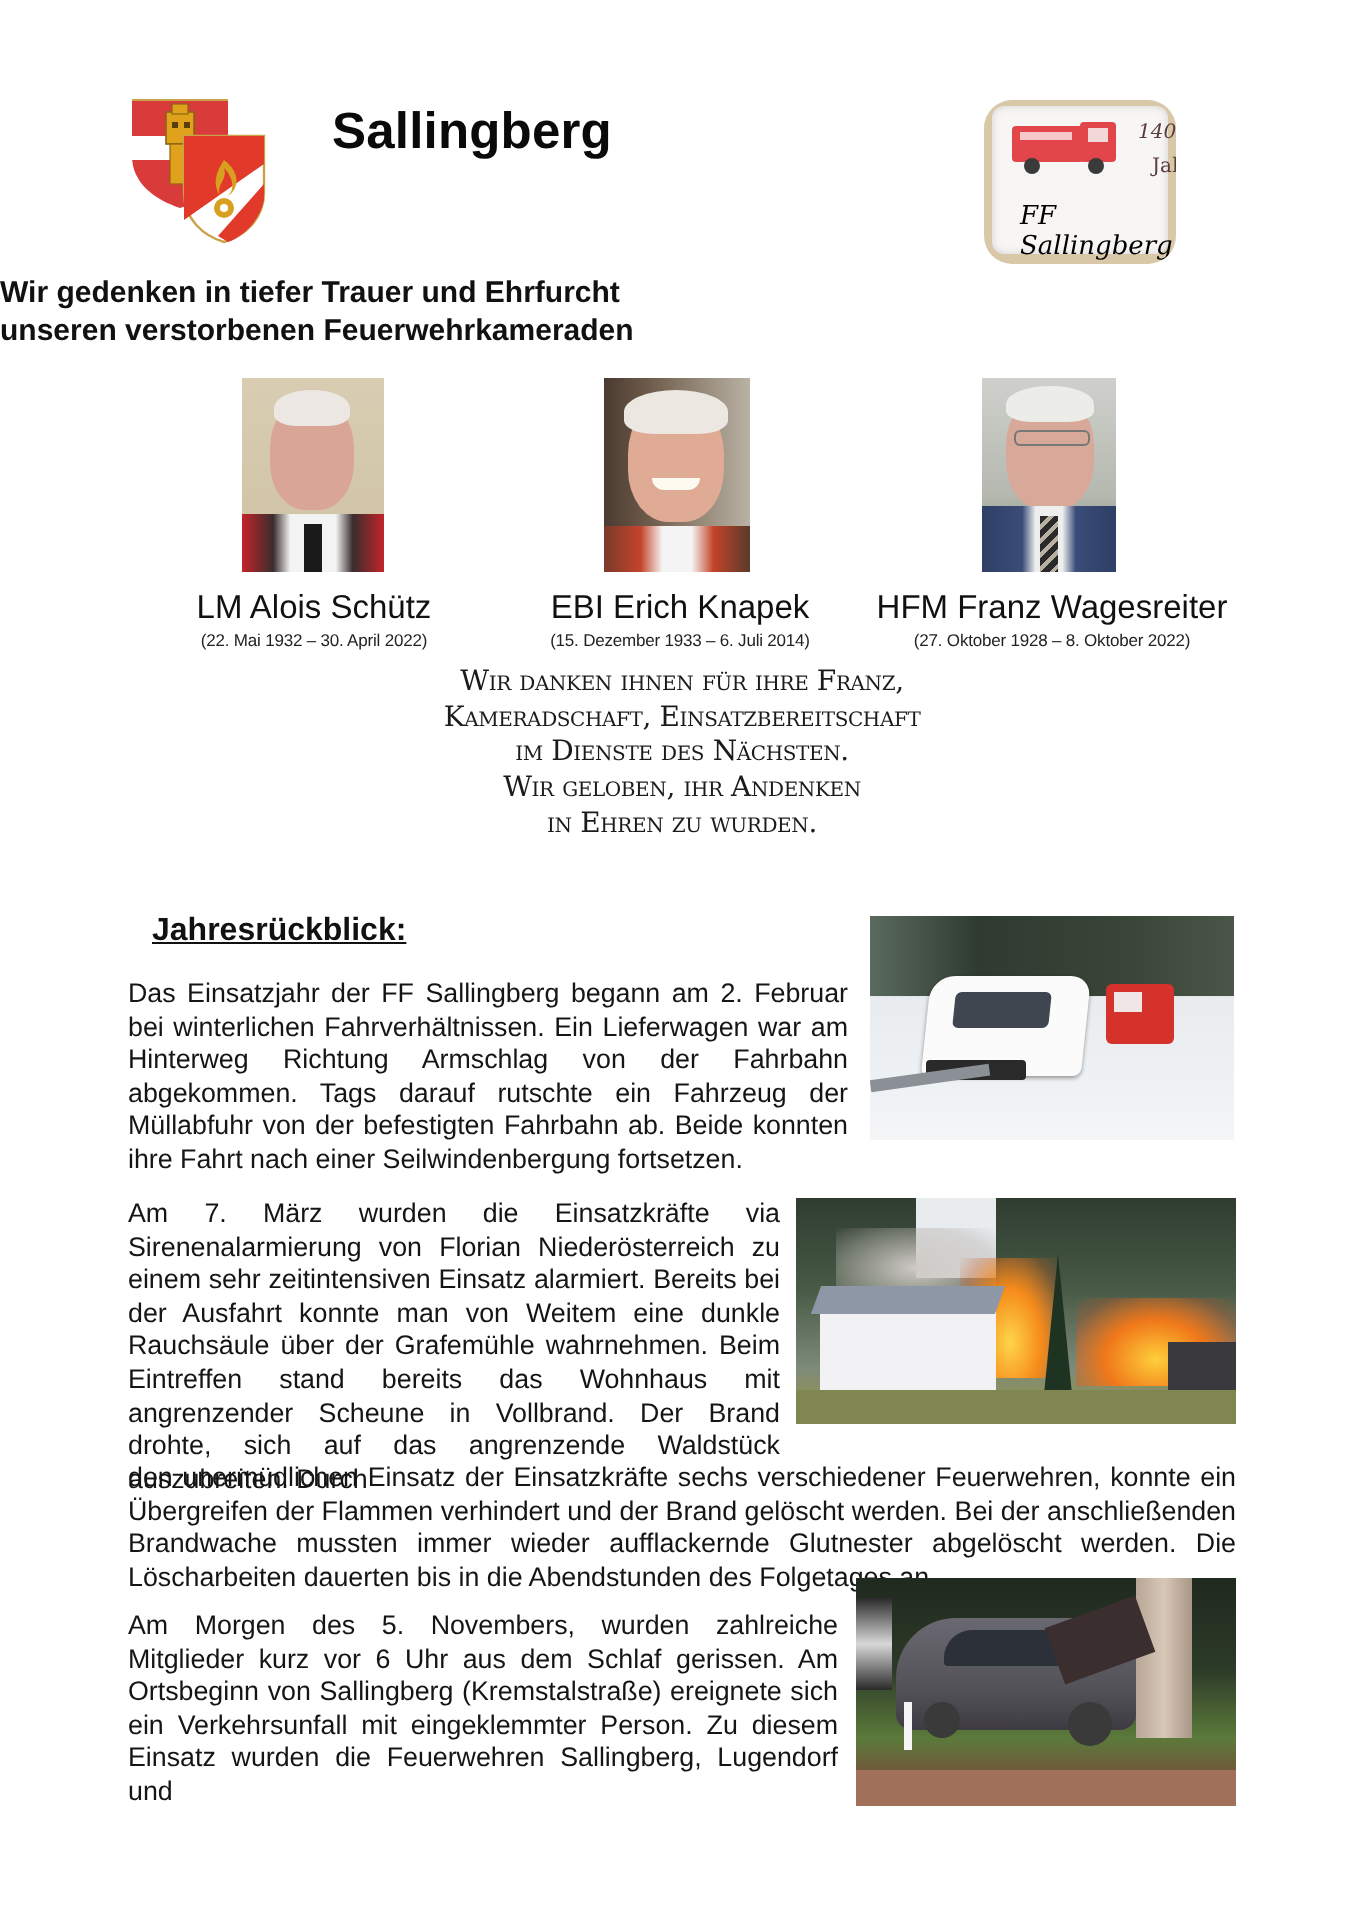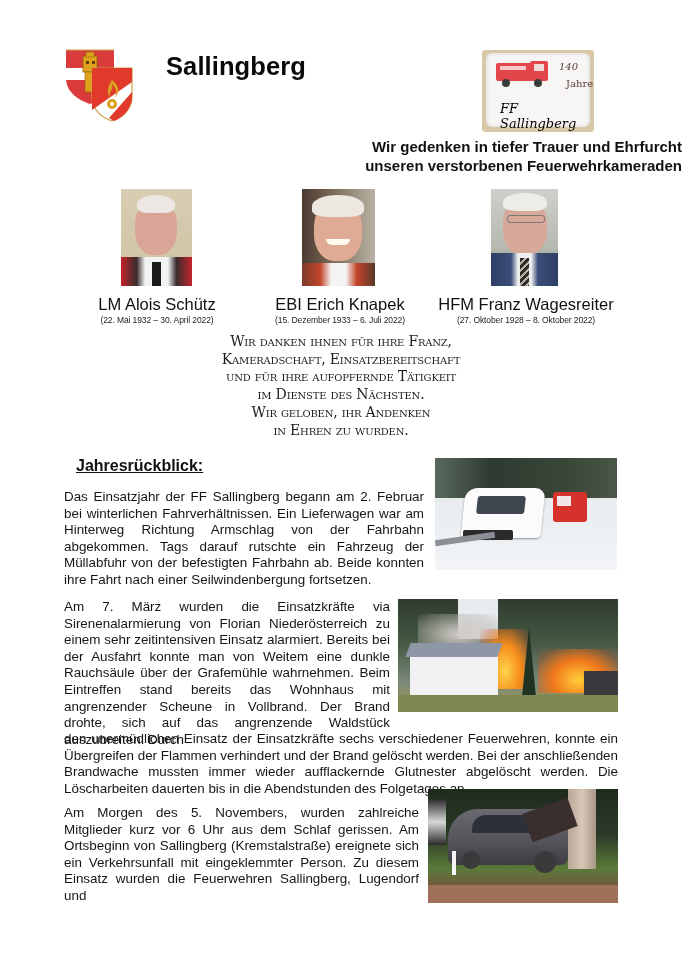--- a/index.html
+++ b/index.html
@@ -3,30 +3,30 @@
 <meta charset="utf-8">
 <style>
   html, body { margin: 0; padding: 0; background: #ffffff; }
   body { width: 682px; height: 964px; position: relative; overflow: hidden;
          font-family: "Liberation Sans", sans-serif; color: #111; }
   .abs { position: absolute; }
 
   
   #logo { left: 64px; top: 48px; width: 70px; height: 74px; }
   #title { left: 166px; top: 51px; font-size: 25.5px; font-weight: bold; line-height: 31px; color: #0a0a0a; letter-spacing: 0.1px; }
-  #cake { left: 482px; top: 50px; width: 112px; height: 82px; border-radius: 3px; overflow: hidden;
+  #cake { left: 492px; top: 50px; width: 96px; height: 82px; border-radius: 14px; overflow: hidden;
           background: #d9c8a8; }
   #cake .board { position: absolute; left: 4px; top: 3px; right: 4px; bottom: 5px; background: #f8f6f4; border-radius: 6px;
                  box-shadow: inset 0 0 4px rgba(0,0,0,0.15); }
   #cake .jahre140 { position: absolute; left: 73px; top: 8px; font-family: "DejaVu Serif", serif; font-style: italic; font-size: 10px; color: #5a3c3c; }
   #cake .jahre { position: absolute; left: 80px; top: 25px; font-family: "DejaVu Serif", serif; font-size: 10px; color: #5a3c3c; }
   #cake .ffs { position: absolute; left: 14px; top: 48px; font-family: "DejaVu Serif", serif; font-style: italic; font-size: 13px; color: #000000; }
 
   
-  #memorial { left: 0; width: 682px; top: 137px; text-align: right; font-weight: bold; font-size: 15px; line-height: 19px; color: #111; }
+  #memorial { left: 0; width: 682px; top: 137px; text-align: left; font-weight: bold; font-size: 15px; line-height: 19px; color: #111; }
 
   
   .portrait { position: absolute; top: 189px; height: 97px; overflow: hidden; }
   #p1 { left: 121px; width: 71px; background: linear-gradient(180deg,#d8cdb2 0%,#cfc2a4 100%); }
   #p2 { left: 302px; width: 73px; background: linear-gradient(90deg,#4a3a30 0%,#6d5a4a 30%,#8f8170 60%,#b9b2a5 100%); }
   #p3 { left: 491px; width: 67px; background: linear-gradient(180deg,#cfd0cc 0%,#b5b9b0 60%,#7b8970 100%); }
   .face { position: absolute; border-radius: 45% 45% 42% 42%; }
   .suit { position: absolute; bottom: 0; left: 0; right: 0; height: 30%; }
 
   .person-name { position: absolute; top: 295px; text-align: center; font-size: 16.5px; color: #111; white-space: nowrap; }
@@ -122,28 +122,27 @@
   <div class="face" style="left:12px;top:8px;width:44px;height:58px;background:#d8a898;"></div>
   <div class="face" style="left:12px;top:4px;width:44px;height:18px;background:#ecece8;border-radius:50% 50% 30% 30%;"></div>
   <div class="abs" style="left:16px;top:26px;width:36px;height:6px;border:1px solid #777;border-radius:3px;"></div>
   <div class="suit" style="background:linear-gradient(90deg,#2f3f66 0%,#3a4c78 30%,#eeeeee 40%,#eeeeee 60%,#3a4c78 70%,#2f3f66 100%);height:34%;"></div>
   <div class="abs" style="left:29px;bottom:0;width:9px;height:28px;background:repeating-linear-gradient(135deg,#2a2a2a 0 3px,#b8b0a0 3px 5px);"></div>
 </div>
 
 <div id="n1" class="person-name">LM Alois Schütz</div>
 <div id="d1" class="person-dates">(22. Mai 1932 – 30. April 2022)</div>
 <div id="n2" class="person-name">EBI Erich Knapek</div>
-<div id="d2" class="person-dates">(15. Dezember 1933 – 6. Juli 2022)</div>
+<div id="d2" class="person-dates">(15. Dezember 1933 – 6. Juli 2014)</div>
 <div id="n3" class="person-name">HFM Franz Wagesreiter</div>
 <div id="d3" class="person-dates">(27. Oktober 1928 – 8. Oktober 2022)</div>
 
 <div id="poem" class="abs">
   <div>Wir danken ihnen für ihre Franz,</div>
   <div>Kameradschaft, Einsatzbereitschaft</div>
-  <div>und für ihre aufopfernde Tätigkeit</div>
   <div>im Dienste des Nächsten.</div>
   <div>Wir geloben, ihr Andenken</div>
   <div>in Ehren zu wurden.</div>
 </div>
 
 <div id="section-heading" class="abs">Jahresrückblick:</div>
 
 <div id="para1" class="para">Das Einsatzjahr der FF Sallingberg begann am 2. Februar bei winterlichen Fahrverhältnissen. Ein Lieferwagen war am Hinterweg Richtung Armschlag von der Fahrbahn abgekommen. Tags darauf rutschte ein Fahrzeug der Müllabfuhr von der befestigten Fahrbahn ab. Beide konnten ihre Fahrt nach einer Seilwindenbergung fortsetzen.</div>
 
 <div id="photo1" class="photo">

